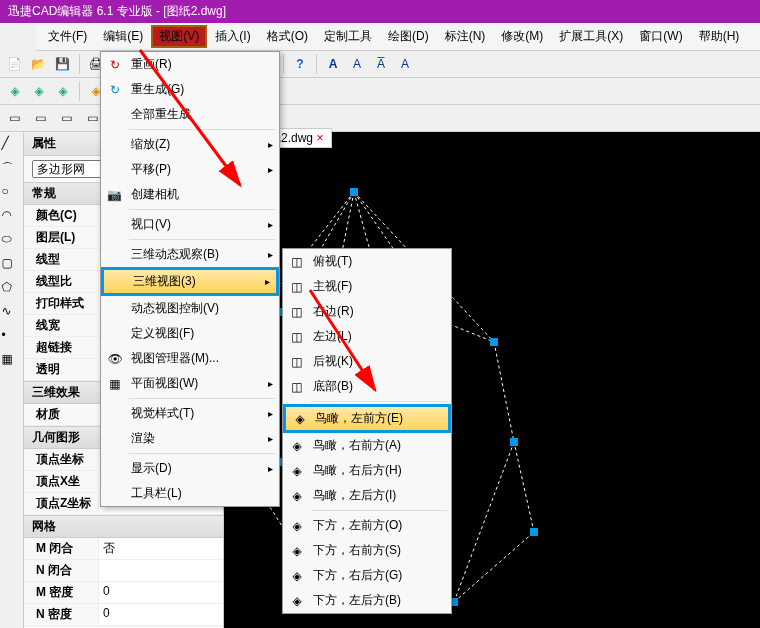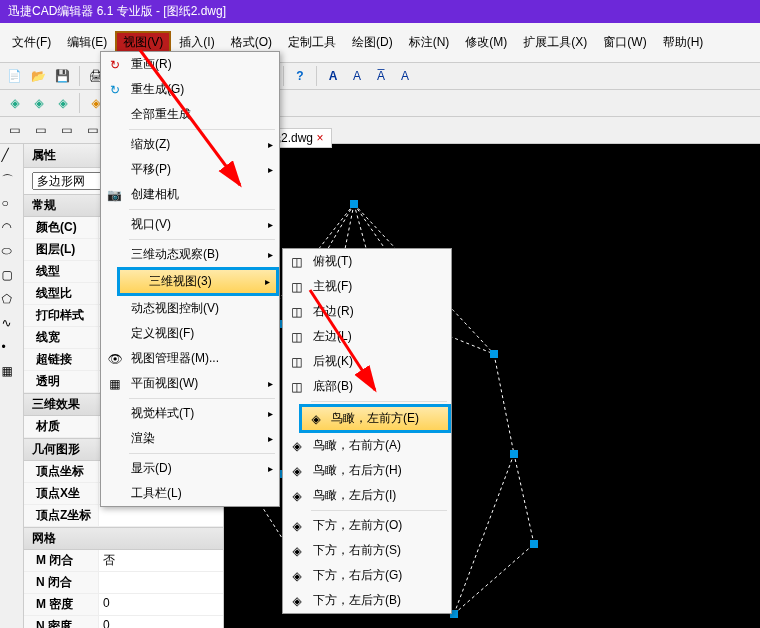--- a/index.html
+++ b/index.html
@@ -1,32 +1,32 @@
 <!DOCTYPE html>
 <html><head>
 <meta charset="utf-8">
 <style>
 * { margin: 0; padding: 0; box-sizing: border-box; font-family: "Microsoft YaHei", SimSun, sans-serif; font-size: 12px; }
 body { width: 760px; height: 628px; background: #f0f0f0; overflow: hidden; position: relative; }
 
-.titlebar { background: #6d28d9; color: #fff; padding: 3px 8px; font-size: 12px; }
-.menubar { background: #f5f5f5; display: flex; padding: 8px 4px; border-bottom: 1px solid #ccc; }
+.titlebar { background: #a21caf; color: #fff; padding: 3px 8px; font-size: 12px; }
+.menubar { background: #f5f5f5; display: flex; padding: 2px 4px; border-bottom: 1px solid #ccc; margin-left: 36px; }
 .menu-item { padding: 3px 8px; cursor: pointer; }
 .menu-item.active { background: #b91c1c; border: 2px solid #a16207; padding: 1px 6px; }
 
 .toolbar { background: #f0f0f0; display: flex; padding: 2px 4px; border-bottom: 1px solid #ccc; gap: 2px; }
 .tb-btn { width: 22px; height: 22px; display: flex; align-items: center; justify-content: center; cursor: pointer; }
 .tb-sep { width: 1px; height: 20px; background: #ccc; margin: 1px 3px; }
 
 .dropdown { position: absolute; background: #f8f8f8; border: 1px solid #999; box-shadow: 2px 2px 6px rgba(0,0,0,0.3); z-index: 100; }
 .dropdown.d1 { left: 100px; top: 51px; width: 180px; }
 .dropdown.d2 { left: 282px; top: 248px; width: 170px; }
 .dd-item { display: flex; align-items: center; padding: 4px 20px 4px 30px; cursor: pointer; position: relative; }
 .dd-item.highlighted { background: linear-gradient(#ffe9a8, #ffd35a); border: 1px solid #e8a33d; padding: 3px 19px 3px 29px; }
-.dd-item.boxed { border: 3px solid #0099e5; margin-left: 16px; }
+.dd-item.boxed { border: 3px solid #0099e5; }
 .dd-item .arrow { position: absolute; right: 6px; font-size: 10px; }
 .dd-item .icon { position: absolute; left: 6px; width: 16px; height: 16px; display: flex; align-items: center; justify-content: center; }
 .dd-sep { height: 1px; background: #ddd; margin: 2px 4px 2px 28px; }
 
 .main { display: flex; height: calc(100% - 130px); }
 .leftstrip { width: 24px; background: #f0f0f0; border-right: 1px solid #ccc; display: flex; flex-direction: column; gap: 4px; padding-top: 4px; align-items: center; }
 .ls-btn { width: 20px; height: 20px; cursor: pointer; }
 
 .panel { width: 200px; background: #f8f8f8; border-right: 1px solid #ccc; overflow: hidden; }
 .panel-title { background: linear-gradient(#f0f0f0, #e0e0e0); padding: 3px 8px; font-weight: bold; border-bottom: 1px solid #ccc; display: flex; justify-content: space-between; }

